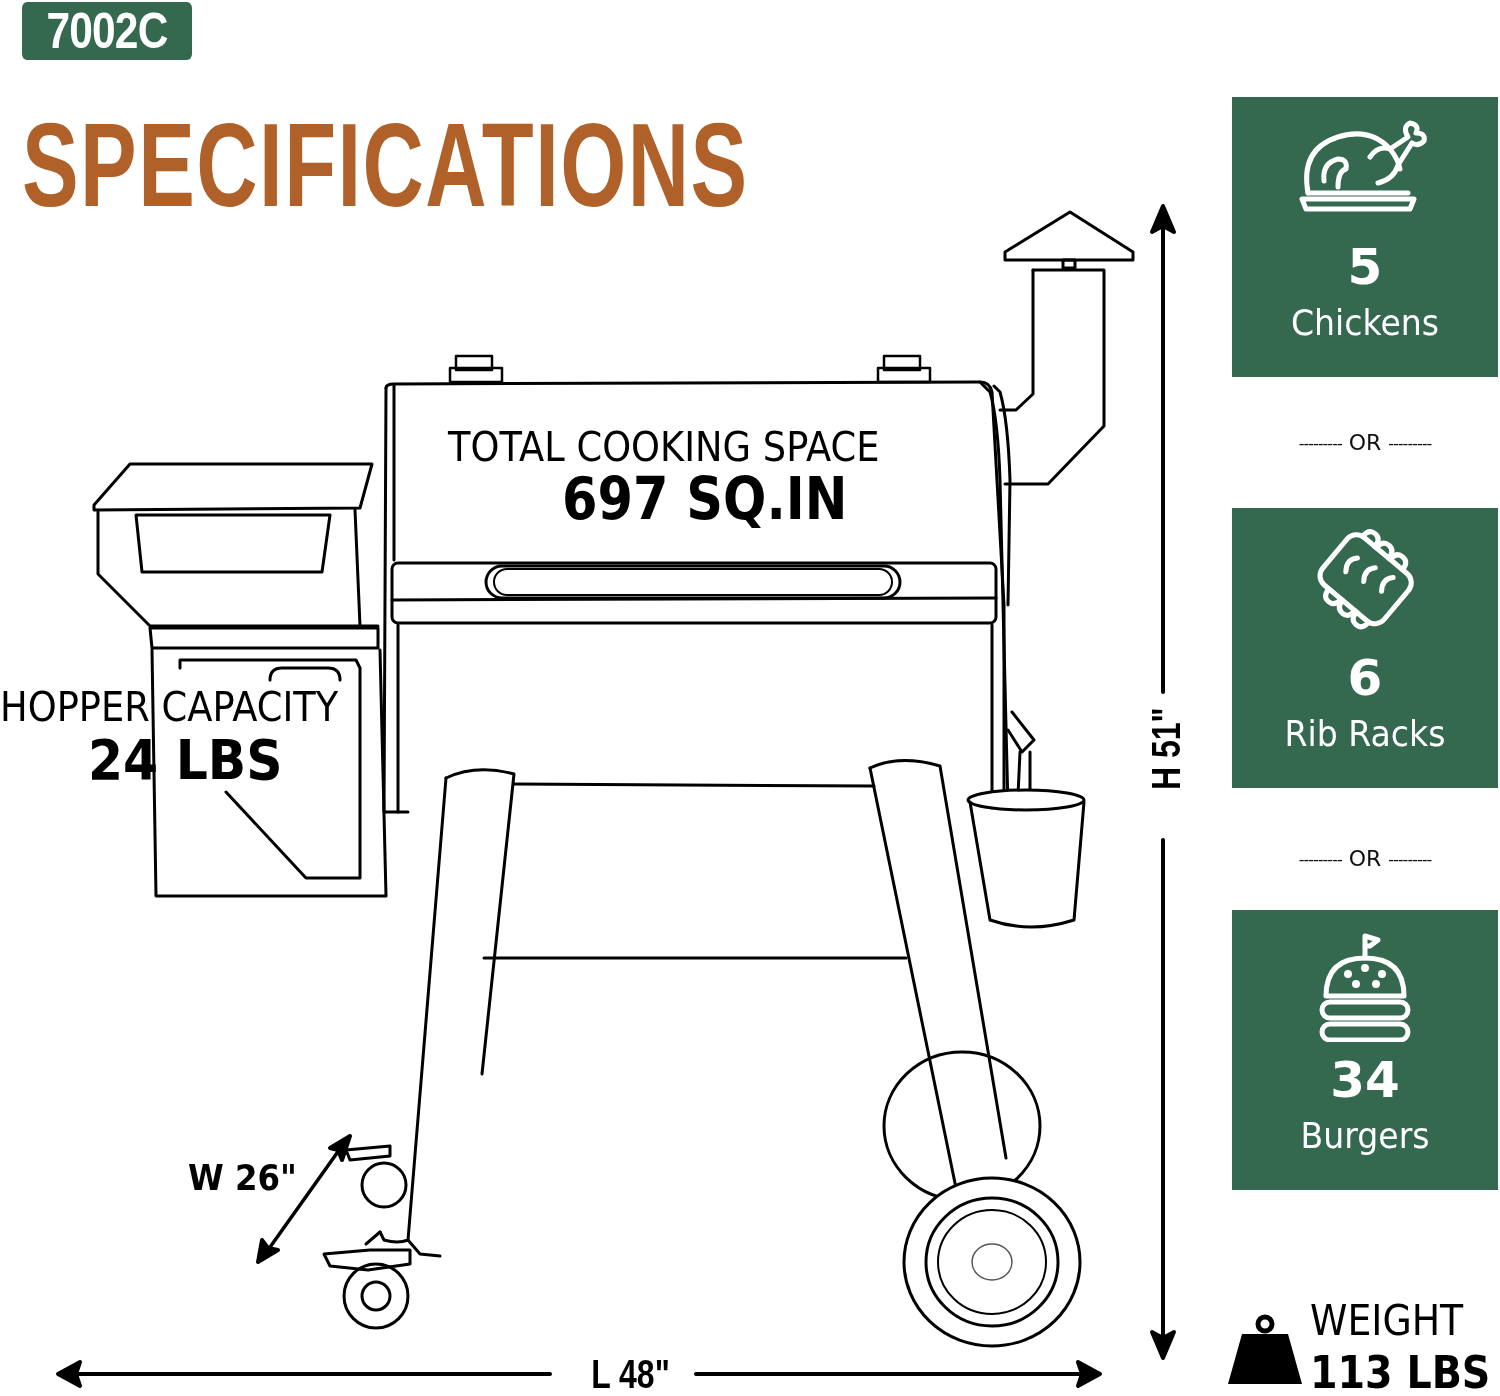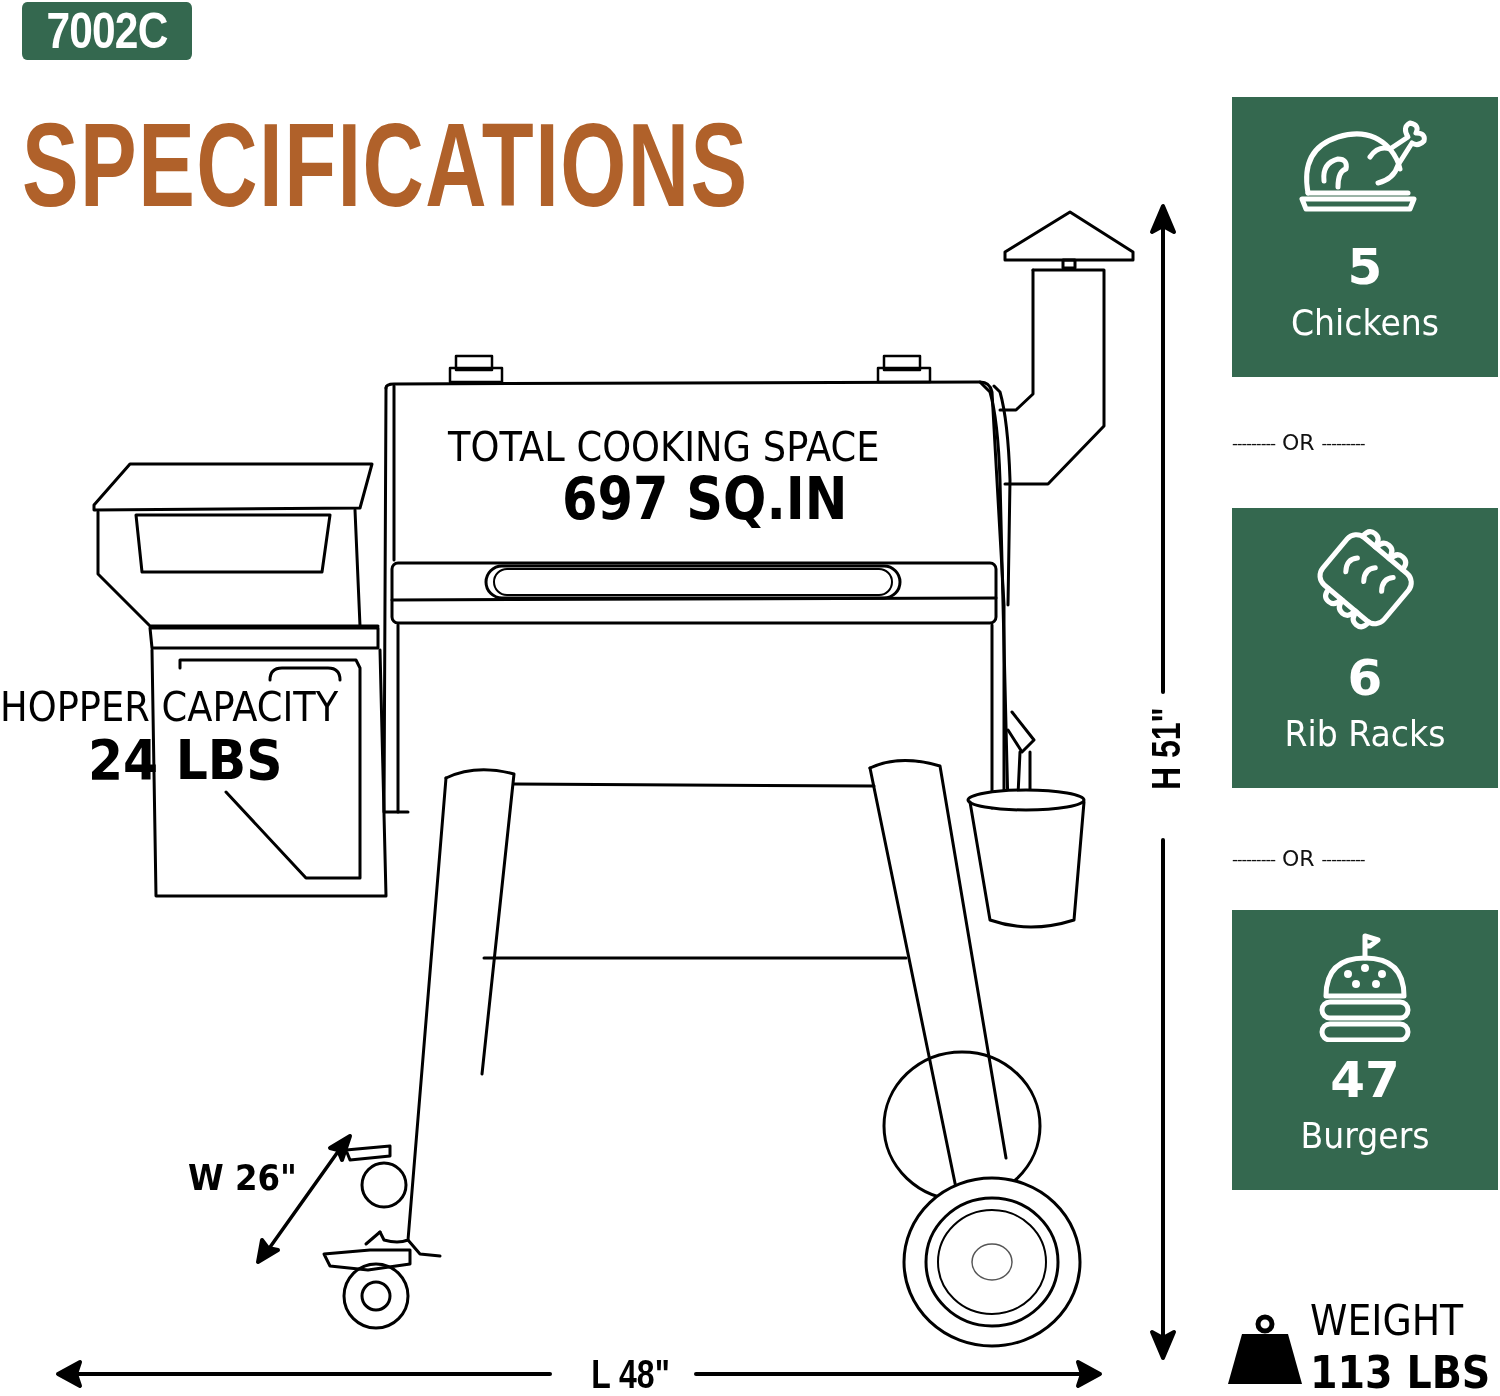--- a/index.html
+++ b/index.html
@@ -30,21 +30,21 @@
   .length-label { left: 588px; top: 1352px; font-family: "Liberation Sans", sans-serif; font-size: 40px; font-weight: bold;
     line-height: 44px; white-space: nowrap; transform: scaleX(0.8); transform-origin: left top; background:#fff; padding: 0 4px; }
   .height-label { left: 1144px; top: 790px; font-family: "Liberation Sans", sans-serif; font-size: 40px; font-weight: bold;
     line-height: 44px; white-space: nowrap; transform: rotate(-90deg) scaleX(0.8); transform-origin: left top; }
 
   .card { width: 266px; height: 280px; background: #34684f; color: #fff; text-align: center; }
   .card .icon { position: absolute; left: 58px; top: 12px; width: 150px; height: 120px; }
   .card .num { position: absolute; left: 0; right: 0; top: 140px; font-size: 50px; font-weight: bold; line-height: 60px; }
   .card .lbl { position: absolute; left: 0; right: 0; top: 204px; font-size: 36px; line-height: 44px;
     transform: scaleX(0.92); }
-  .or-sep { left: 1232px; width: 266px; font-size: 22px; line-height: 30px; color: #111; white-space: nowrap; }
+  .or-sep { left: 1232px; width: 266px; text-align: center; font-size: 22px; line-height: 30px; color: #111; white-space: nowrap; }
   .or-sep .dash { letter-spacing: -1px; font-size: 16px; vertical-align: middle; }
 
   .weight-icon { left: 1226px; top: 1314px; width: 78px; height: 72px; }
   .weight-label { left: 1310px; top: 1298px; font-size: 42px; line-height: 46px; white-space: nowrap;
     transform: scaleX(0.9); transform-origin: left top; }
   .weight-value { left: 1310px; top: 1350px; font-size: 44px; font-weight: bold; line-height: 46px; white-space: nowrap;
     transform: scaleX(0.9); transform-origin: left top; }
 </style>
 </head>
 <body>
@@ -202,21 +202,21 @@
     <path d="M75 36 L75 14 L88 18 L80 24 L75 24"></path>
     <path d="M36 74 Q36 36 75 36 Q114 36 114 74 Z"></path>
     <rect x="32" y="80" width="86" height="16" rx="8"></rect>
     <rect x="32" y="102" width="86" height="16" rx="8"></rect>
     <circle cx="58" cy="52" r="1.5" fill="#fff"></circle>
     <circle cx="75" cy="46" r="1.5" fill="#fff"></circle>
     <circle cx="92" cy="52" r="1.5" fill="#fff"></circle>
     <circle cx="66" cy="62" r="1.5" fill="#fff"></circle>
     <circle cx="86" cy="62" r="1.5" fill="#fff"></circle>
   </svg>
-  <div class="num">47</div>
+  <div class="num">34</div>
   <div class="lbl">Burgers</div>
 </div>
 
 <svg class="abs weight-icon" viewBox="0 0 78 72">
   <circle cx="39" cy="10" r="7" fill="none" stroke="#000" stroke-width="5"></circle>
   <path d="M16 20 L62 20 L76 70 L2 70 Z" fill="#000"></path>
 </svg>
 <div class="abs weight-label">WEIGHT</div>
 <div class="abs weight-value">113 LBS</div>
 

